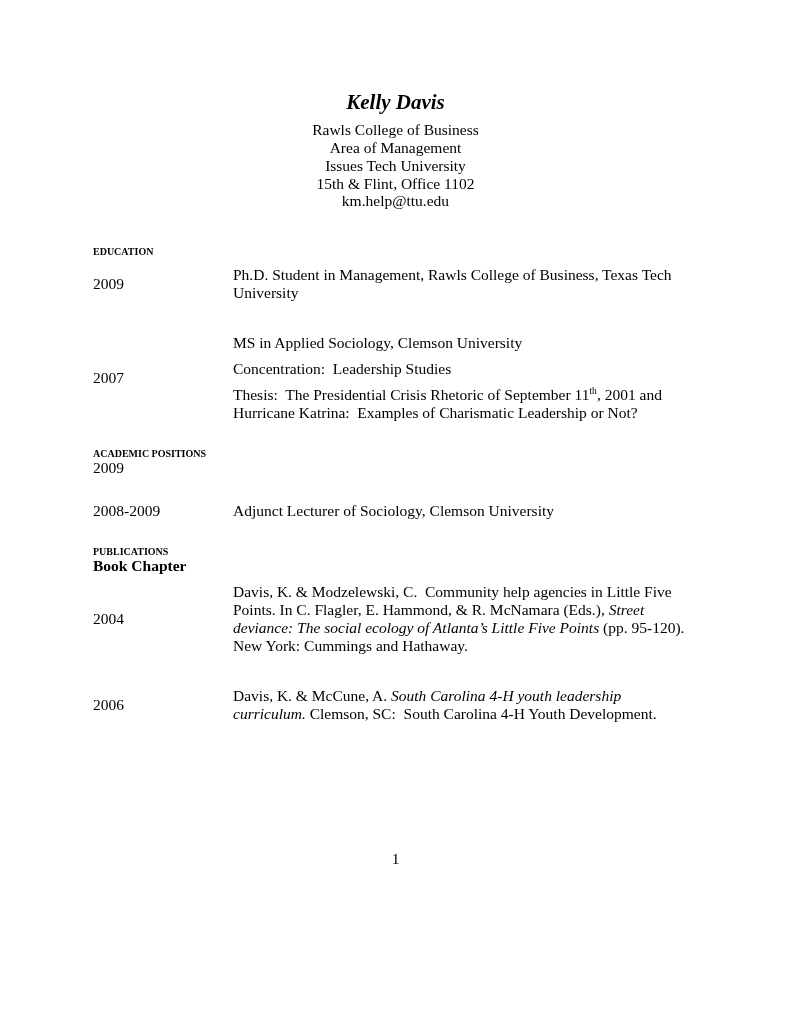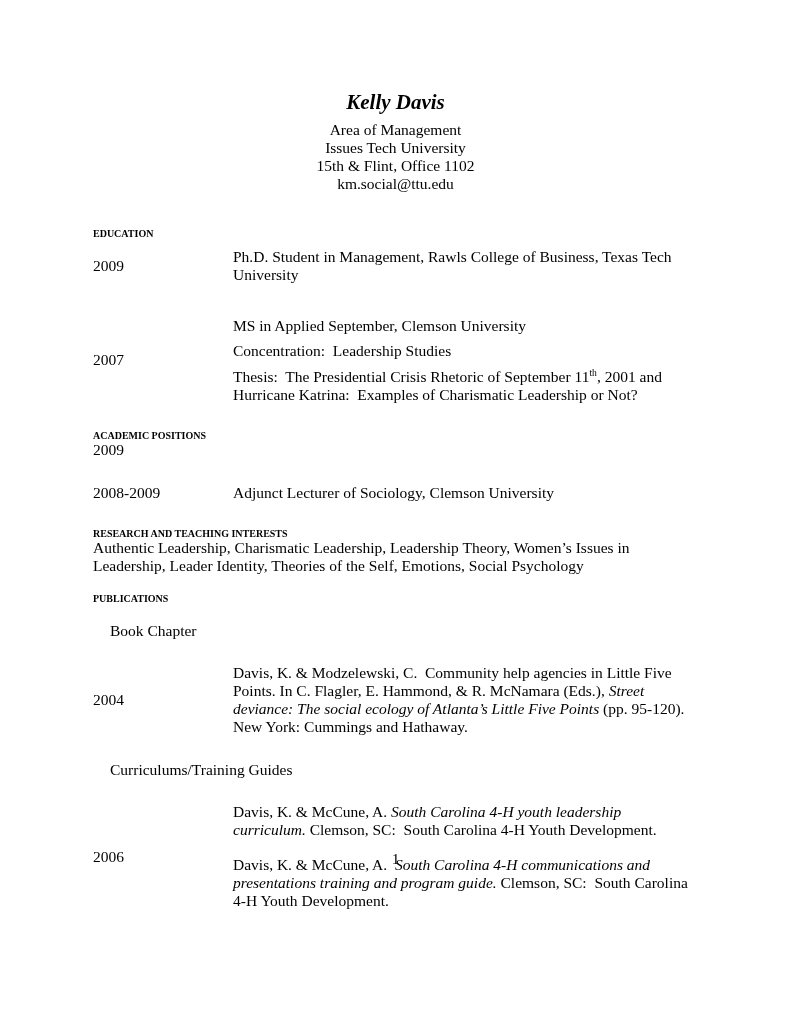--- a/index.html
+++ b/index.html
@@ -45,21 +45,21 @@
     margin-bottom: 17px;
   }
   .entry-row.last { margin-bottom: 0; }
   .year-cell {
     width: 132px;
     flex-shrink: 0;
   }
   .content-cell { flex: 1; }
   .content-cell p { margin: 8px; }
   .content-cell p.para-gap { margin-top: 17px; }
-  .sub-label { margin: 17px; }
+  .sub-label { margin: 0; font-weight: bold; }
   .interests-text { margin: 0; }
   .italic { font-style: italic; }
   sup {
     font-size: 0.62em;
     vertical-align: super;
     line-height: 0;
   }
   .page-number {
     position: absolute;
     left: 0;
@@ -68,40 +68,41 @@
     text-align: center;
   }
 </style>
 </head>
 <body>
 
 <div class="page">
 
   <div class="header-block">
     <h1 class="person-name">Kelly Davis</h1>
+    <p class="contact-line txt">Rawls College of Business</p>
     <p class="contact-line txt">Area of Management</p>
     <p class="contact-line txt">Issues Tech University</p>
     <p class="contact-line txt">15th &amp; Flint, Office 1102</p>
-    <p class="contact-line txt">km.social@ttu.edu</p>
+    <p class="contact-line txt">km.help@ttu.edu</p>
   </div>
 
   <div class="section first">
     <h2 class="section-title">EDUCATION</h2>
 
     <div class="entry-row">
       <div class="year-cell txt">2009</div>
       <div class="content-cell">
         <p class="txt">Ph.D. Student in Management, Rawls College of Business, Texas Tech University</p>
       </div>
     </div>
 
     <div class="entry-row">
       <div class="year-cell txt">2007</div>
       <div class="content-cell">
-        <p class="txt">MS in Applied September, Clemson University</p>
+        <p class="txt">MS in Applied Sociology, Clemson University</p>
         <p class="txt">Concentration:  Leadership Studies</p>
         <p class="txt"><span>Thesis:  The Presidential Crisis Rhetoric of September 11</span><sup>th</sup><span>, 2001 and Hurricane Katrina:  Examples of Charismatic Leadership or Not?</span></p>
       </div>
     </div>
 
   </div>
 
   <div class="section">
     <h2 class="section-title">ACADEMIC POSITIONS</h2>
 
@@ -110,43 +111,37 @@
     </div>
 
     <div class="entry-row last">
       <div class="year-cell txt">2008-2009</div>
       <div class="content-cell">
         <p class="txt">Adjunct Lecturer of Sociology, Clemson University</p>
       </div>
     </div>
   </div>
 
-  <div class="section">
-    <h2 class="section-title">RESEARCH AND TEACHING INTERESTS</h2>
-    <p class="interests-text txt">Authentic Leadership, Charismatic Leadership, Leadership Theory, Women’s Issues in Leadership, Leader Identity, Theories of the Self, Emotions, Social Psychology</p>
-  </div>
 
   <div class="section">
     <h2 class="section-title">PUBLICATIONS</h2>
 
     <p class="sub-label txt">Book Chapter</p>
 
     <div class="entry-row">
       <div class="year-cell txt">2004</div>
       <div class="content-cell">
         <p class="txt"><span>Davis, K. &amp; Modzelewski, C.  Community help agencies in Little Five Points. In C. Flagler, E. Hammond, &amp; R. McNamara (Eds.), </span><span class="italic">Street deviance: The social ecology of Atlanta’s Little Five Points</span><span> (pp. 95-120).  New York: Cummings and Hathaway.</span></p>
       </div>
     </div>
 
-    <p class="sub-label txt">Curriculums/Training Guides</p>
 
     <div class="entry-row last">
       <div class="year-cell txt">2006</div>
       <div class="content-cell">
         <p class="txt"><span>Davis, K. &amp; McCune, A. </span><span class="italic">South Carolina 4-H youth leadership curriculum.</span><span> Clemson, SC:  South Carolina 4-H Youth Development.</span></p>
-        <p class="txt para-gap"><span>Davis, K. &amp; McCune, A.  </span><span class="italic">South Carolina 4-H communications and presentations training and program guide.</span><span> Clemson, SC:  South Carolina 4-H Youth Development.</span></p>
       </div>
     </div>
   </div>
 
   <div class="page-number">1</div>
 
 </div>
 
 </body></html>

